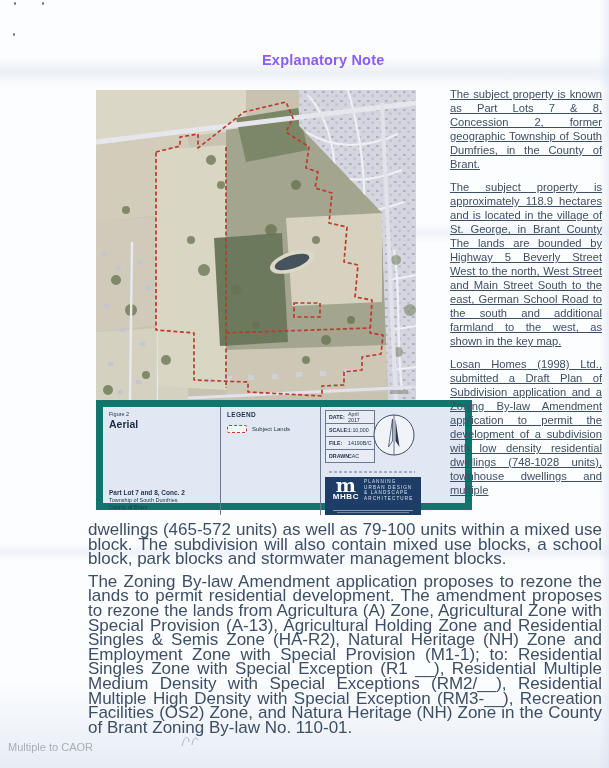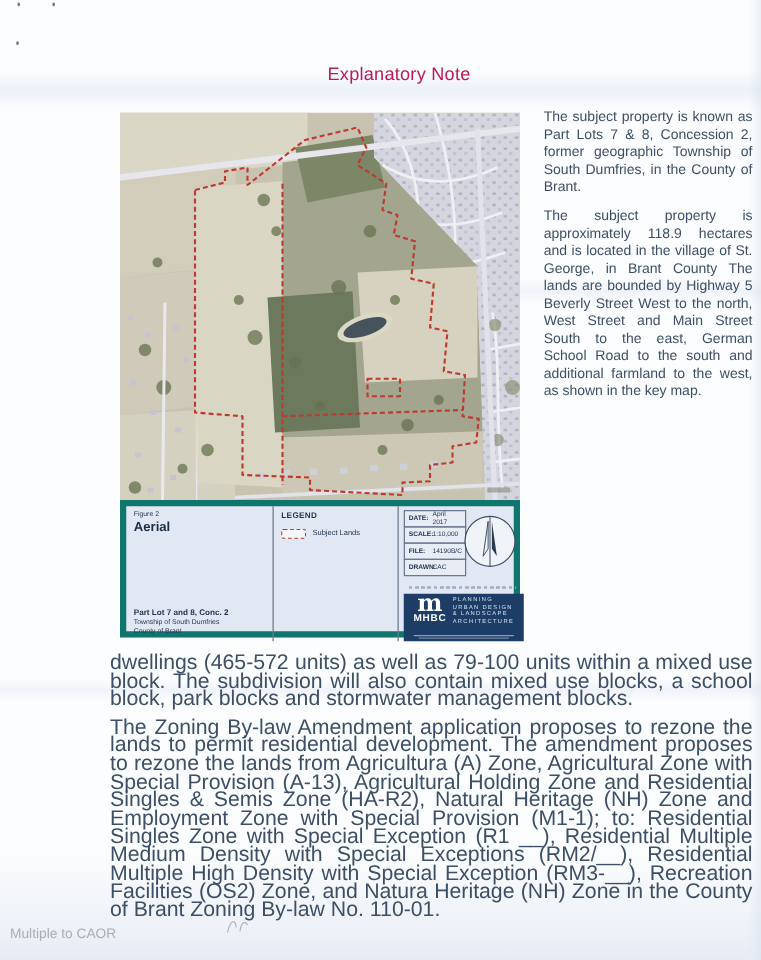--- a/index.html
+++ b/index.html
@@ -12,30 +12,30 @@
   .streak{position:absolute;left:0;width:609px;pointer-events:none;}
   .s1{top:56px;height:32px;background:linear-gradient(180deg,rgba(210,220,238,0) 0%,rgba(210,220,238,.38) 50%,rgba(210,220,238,0) 100%);}
   .s2{top:222px;height:22px;left:300px;width:309px;background:linear-gradient(180deg,rgba(212,221,238,0),rgba(212,221,238,.3),rgba(212,221,238,0));}
   .s3{top:543px;height:18px;background:linear-gradient(180deg,rgba(213,222,240,0),rgba(213,222,240,.33),rgba(213,222,240,0));}
   .s4{top:678px;height:90px;background:linear-gradient(180deg,rgba(220,228,241,0) 0%,rgba(220,228,241,.45) 70%,rgba(214,222,236,.55) 100%);}
   .edge-right{position:absolute;top:0;right:0;width:10px;height:768px;background:linear-gradient(90deg,rgba(214,222,236,0),rgba(214,222,236,.45));pointer-events:none;}
   .speck{position:absolute;width:2px;height:3px;border-radius:1px;background:#4a4f57;opacity:.75;}
 
   .doc-title{
     position:absolute;left:262px;top:52px;
-    font-size:14.5px;font-weight:normal;color:#be185d;letter-spacing:.2px;
+    font-size:14.5px;font-weight:bold;color:#8b5cf6;letter-spacing:.2px;
   }
 
   
   .figure{position:absolute;left:96px;top:90px;width:320px;height:420px;}
   .aerial{position:absolute;left:0;top:0;width:320px;height:310px;display:block;}
 
   .strip{
-    position:absolute;left:0;top:310px;width:320px;height:110px;
-    background:#e2e8f3;border:5px solid #0f766e;box-sizing:border-box;
+    position:absolute;left:0;top:310px;width:376px;height:110px;
+    background:#e2e8f3;border:7px solid #0f766e;box-sizing:border-box;
     color:#22354f;
   }
   .cell-left{position:absolute;left:0;top:0;width:118px;height:108px;border-right:1px solid #6a7890;box-sizing:border-box;padding:4px 6px;}
   .fig-label{font-size:5.5px;}
   .fig-title{font-size:10.5px;font-weight:bold;color:#1b2c44;margin-top:1px;}
   .cell-left-footer{position:absolute;left:6px;bottom:5px;}
   .footer-title{font-size:6.5px;font-weight:bold;}
   .footer-line{font-size:5.5px;margin-top:1px;}
 
   .cell-mid{position:absolute;left:118px;top:0;width:100px;height:108px;border-right:1px solid #6a7890;box-sizing:border-box;padding:4px 6px;}
@@ -68,21 +68,21 @@
   .mhbc-lines{display:flex;flex-direction:column;}
   .mhbc-line{font-size:4.6px;letter-spacing:1.1px;color:#d6e0ee;line-height:5.6px;white-space:nowrap;}
   .mhbc-addr{width:88%;height:1px;background:rgba(255,255,255,.5);margin:0 auto 1px auto;}
   .mhbc-addr2{width:80%;height:1px;background:rgba(255,255,255,.38);margin:0 auto;}
 
   
   .right-col{
     position:absolute;left:434px;top:87px;width:168px;
     font-size:11.2px;line-height:14px;text-align:justify;
   }
-  .right-col p{margin:0 0 9px 1px;}
+  .right-col p{margin:0 0 9px 16px;text-decoration:underline;}
   .right-col p.stretch-last{text-align-last:justify;}
   .bottom-block{
     position:absolute;left:88px;top:523px;width:514px;
     font-size:17px;line-height:14.6px;text-align:justify;
   }
   .bottom-block p{margin:0 0 8px 0;}
 
   .watermark{position:absolute;left:8px;top:741px;font-size:11px;color:#a9aeb6;}
   .pencil{position:absolute;left:180px;top:732px;opacity:.75;}
 </style>
@@ -287,20 +287,21 @@
             <div class="mhbc-addr2"></div>
           </div>
         </div>
       </div>
     </div>
   </div>
 
   <div class="right-col">
     <p>The subject property is known as Part Lots 7 &amp; 8, Concession 2, former geographic Township of South Dumfries, in the County of Brant.</p>
     <p>The subject property is approximately 118.9 hectares and is located in the village of St. George, in Brant County  The lands are bounded by Highway 5  Beverly Street West to the north, West Street and Main Street South to the east, German School Road to the south and additional farmland to the west, as shown in the key map.</p>
+    <p class="stretch-last">Losan Homes (1998) Ltd., submitted a Draft Plan of Subdivision application and a Zoning By-law Amendment application to permit the development of a subdivision with low density residential dwellings (748-1028 units), townhouse dwellings and multiple</p>
   </div>
 
   <div class="bottom-block">
     <p>dwellings (465-572 units) as well as 79-100 units within a mixed use block. The subdivision will also contain mixed use blocks, a school block, park blocks and stormwater management blocks.</p>
     <p>The Zoning By-law Amendment application proposes to rezone the lands to permit residential development. The amendment proposes to rezone the lands from  Agricultura  (A) Zone, Agricultural Zone with Special Provision (A-13), Agricultural Holding Zone and Residential Singles &amp; Semis Zone (HA-R2), Natural Heritage (NH) Zone and Employment Zone with Special Provision (M1-1); to: Residential Singles Zone with Special Exception (R1 __), Residential Multiple Medium Density with Special Exceptions (RM2/__), Residential Multiple High Density with Special Exception (RM3-__), Recreation Facilities (OS2) Zone, and Natura Heritage (NH) Zone in the County of Brant Zoning By-law No. 110-01.</p>
   </div>
 
   <svg class="pencil" width="20" height="18" viewBox="0 0 20 18">
     <path d="M2,14 C4,5 8,2 9,10 M12,13 C13,6 16,4 18,8" stroke="#9aa0a6" stroke-width="1" fill="none"></path>
   </svg>

